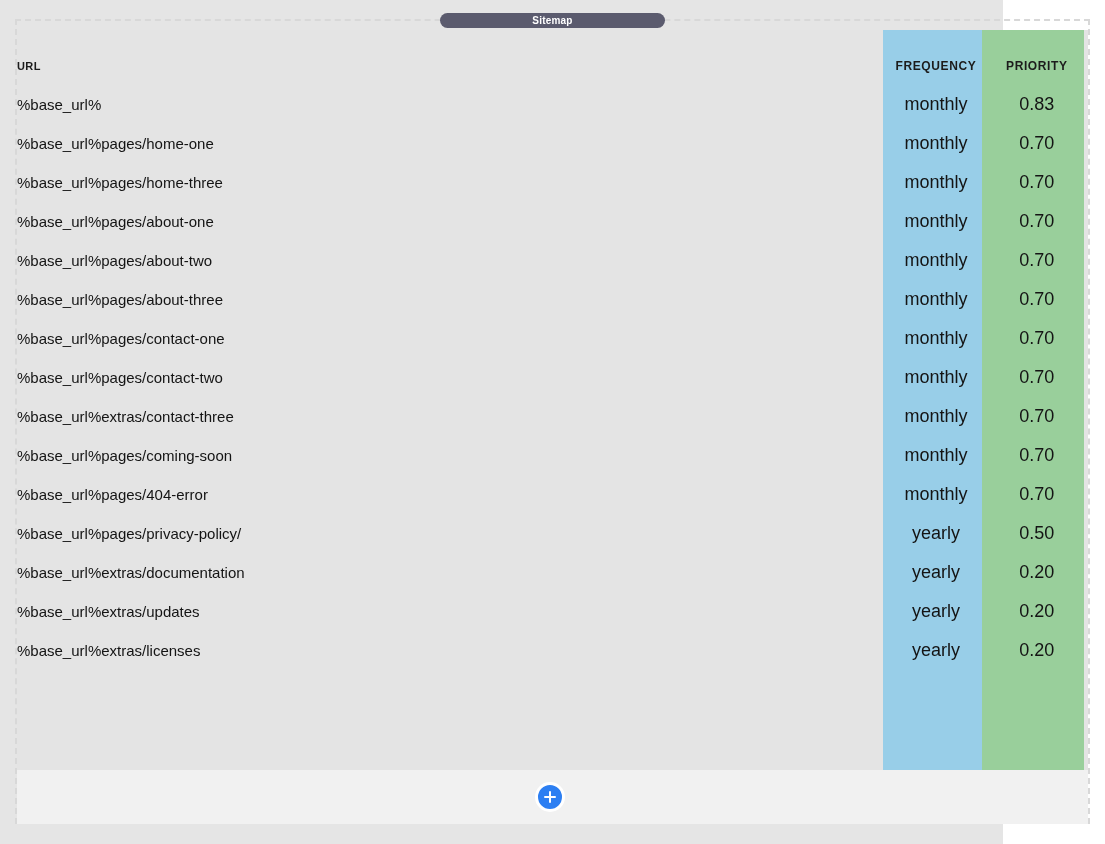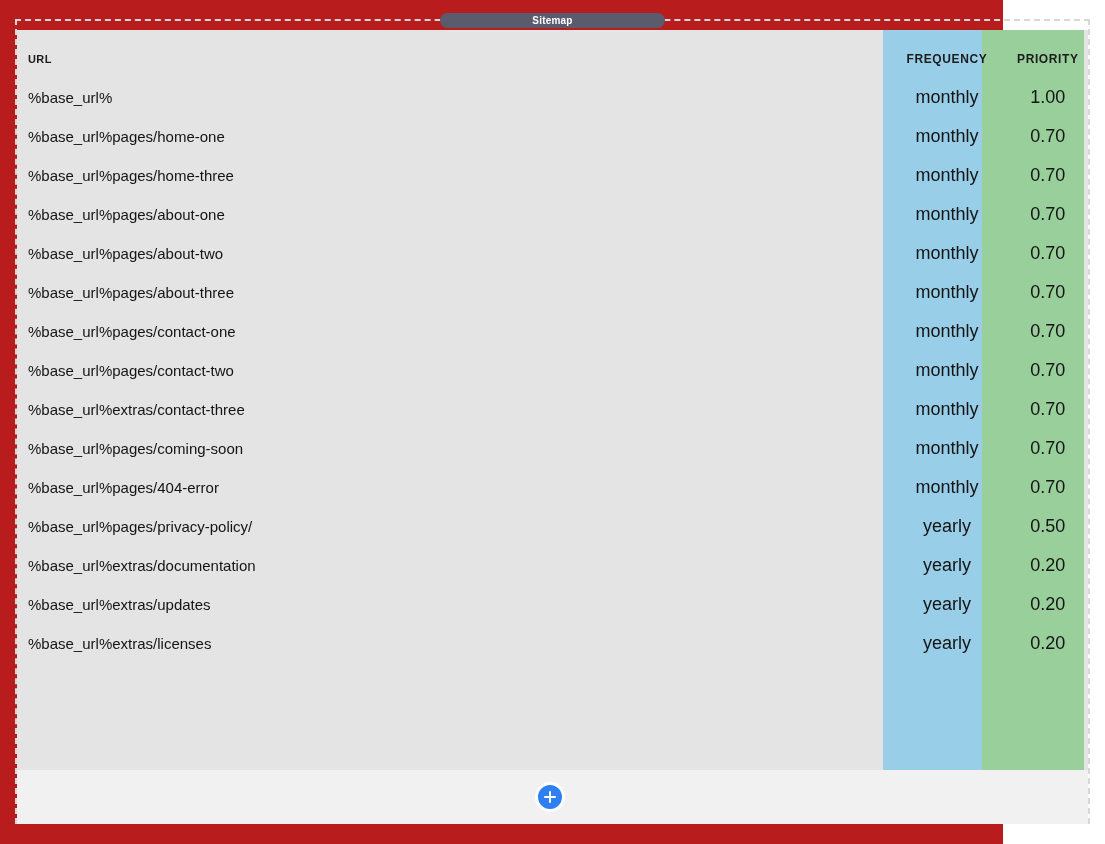--- a/index.html
+++ b/index.html
@@ -9,21 +9,21 @@
     width: 1105px;
     height: 844px;
     overflow: hidden;
     font-family: "Liberation Sans", sans-serif;
   }
 
   #root {
     position: relative;
     width: 1003px;
     height: 844px;
-    background: #b91c1c;
+    background: #e5e5e5;
   }
 
   
   .drag-outline {
     position: absolute;
     left: 15px;
     top: 19px;
     width: 1075px;
     height: 805px;
     border: 2px dashed #d8d8d8;
@@ -90,25 +90,24 @@
   }
   .band-priority {
     left: 965px;
     width: 102px;
     background: #99cf9b;
   }
 
   table.grid {
     position: absolute;
     left: 0;
-    top: 9px;
+    top: 16px;
     width: 1071px;
     border-collapse: collapse;
     table-layout: fixed;
-    margin-left: 11px;
   }
   table.grid col.c-url { width: 866px; }
   table.grid col.c-freq { width: 99px; }
   table.grid col.c-prio { width: 102px; }
 
   table.grid th,
   table.grid td {
     padding: 0;
     border: 0;
     height: 39px;
@@ -216,21 +215,21 @@
           <tr>
             <th class="h-url">URL</th>
             <th class="h-freq">FREQUENCY</th>
             <th class="h-prio">PRIORITY</th>
           </tr>
         </thead>
         <tbody id="table-body">
             <tr>
               <td class="cell-url">%base_url%</td>
               <td class="cell-freq">monthly</td>
-              <td class="cell-prio">1.00</td>
+              <td class="cell-prio">0.83</td>
             </tr>
             <tr>
               <td class="cell-url">%base_url%pages/home-one</td>
               <td class="cell-freq">monthly</td>
               <td class="cell-prio">0.70</td>
             </tr>
             <tr>
               <td class="cell-url">%base_url%pages/home-three</td>
               <td class="cell-freq">monthly</td>
               <td class="cell-prio">0.70</td>

